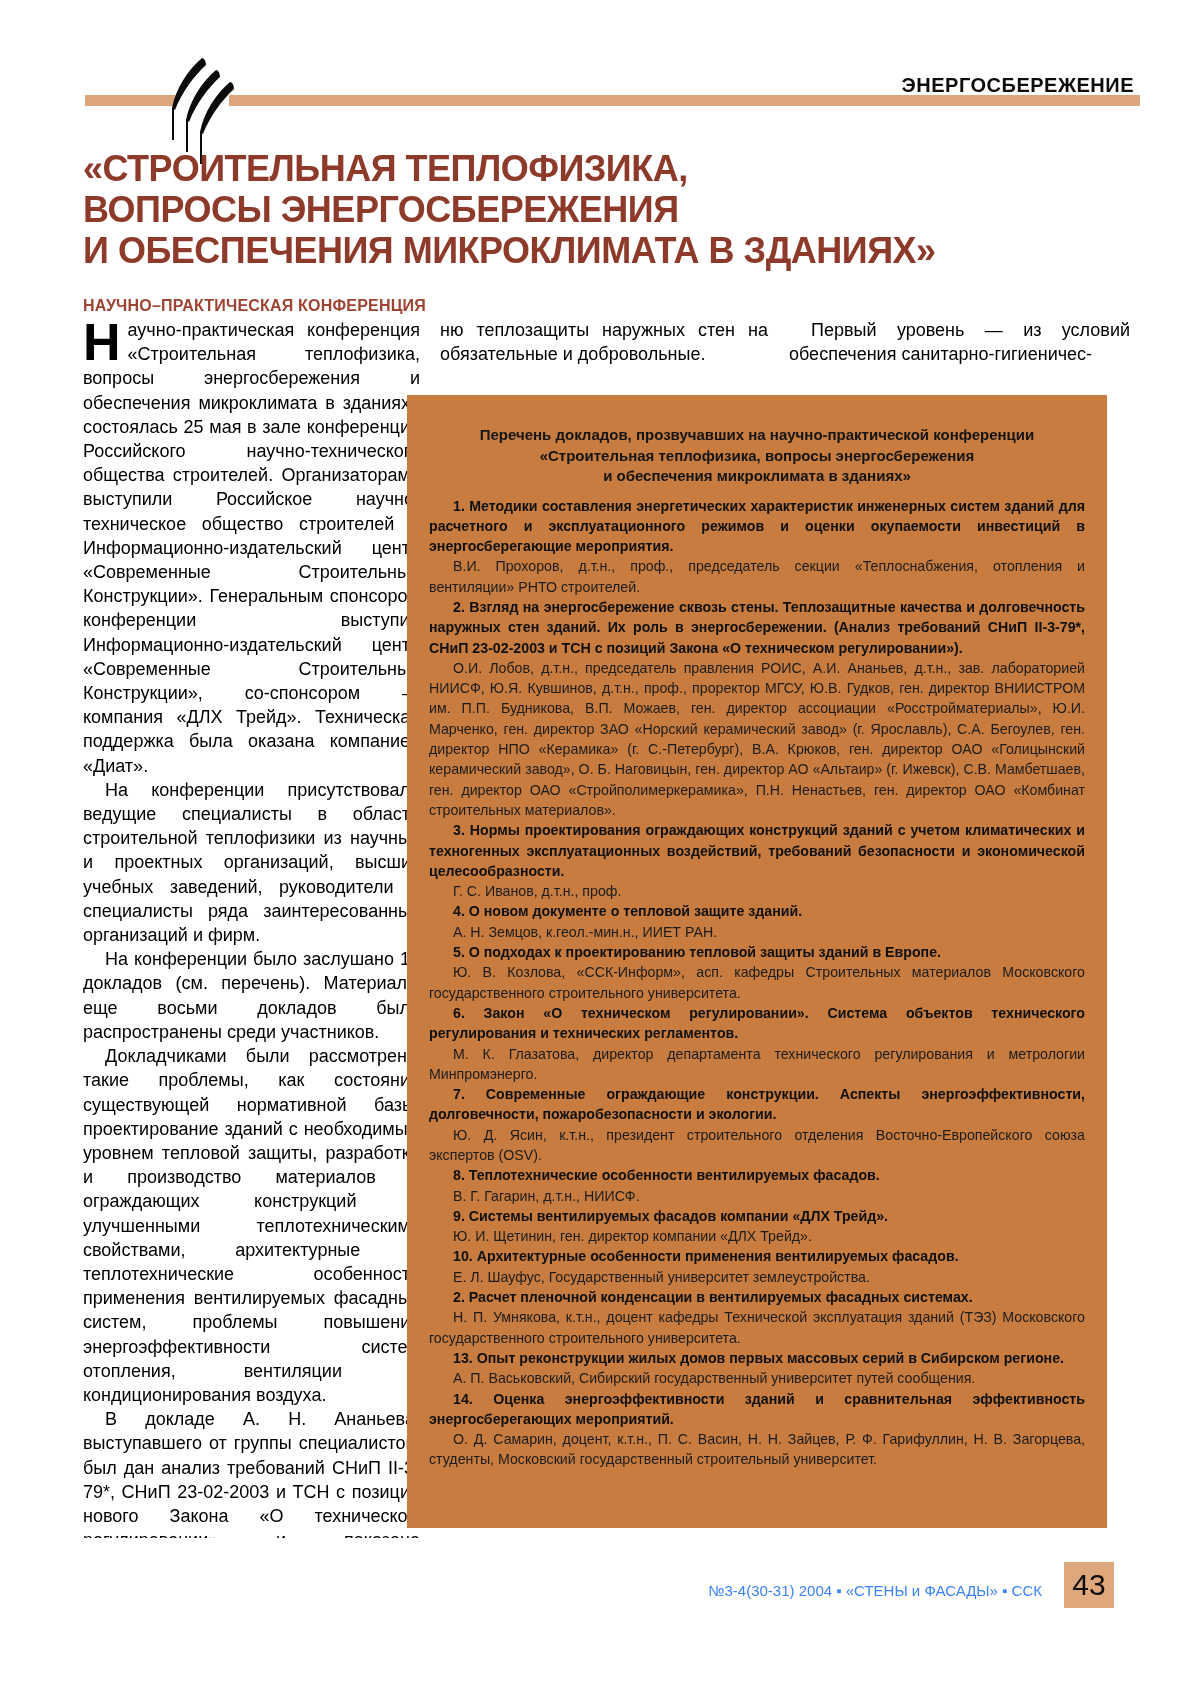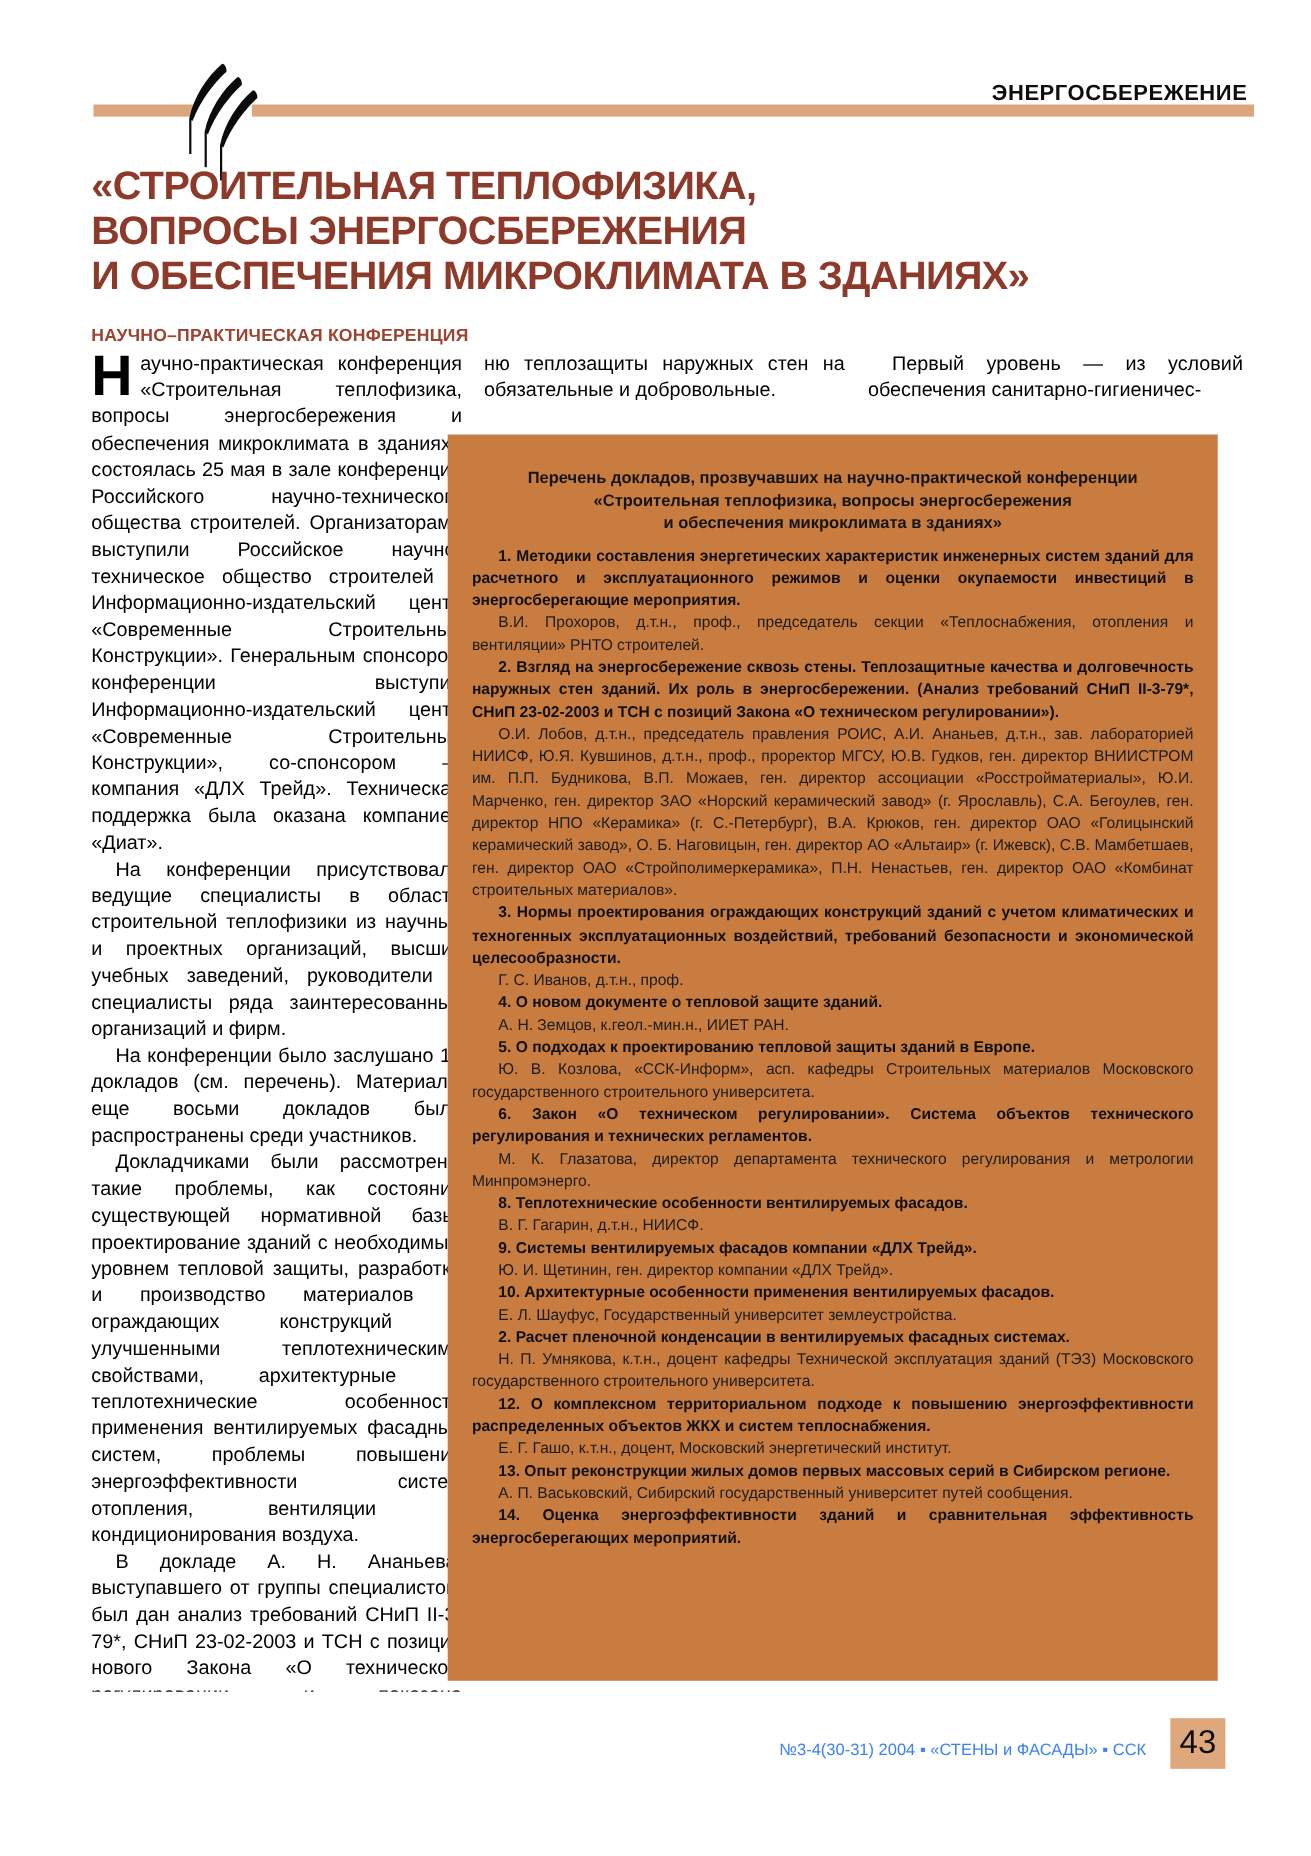--- a/index.html
+++ b/index.html
@@ -139,45 +139,46 @@
     </div>
     <div class="item">
       <p class="item-title">5. О подходах к проектированию тепловой защиты зданий в Европе.</p>
       <p>Ю. В. Козлова, «ССК-Информ», асп. кафедры Строительных материалов Московского государственного строительного университета.</p>
     </div>
     <div class="item">
       <p class="item-title">6. Закон «О техническом регулировании». Система объектов технического регулирования и технических регламентов.</p>
       <p>М. К. Глазатова, директор департамента технического регулирования и метрологии Минпромэнерго.</p>
     </div>
     <div class="item">
+      <p class="item-title">7. Современные ограждающие конструкции. Аспекты энергоэффективности, долговечности, пожаробезопасности и экологии.</p>
+      <p>Ю. Д. Ясин, к.т.н., президент строительного отделения Восточно-Европейского союза экспертов (OSV).</p>
+    </div>
+    <div class="item">
       <p class="item-title">8. Теплотехнические особенности вентилируемых фасадов.</p>
       <p>В. Г. Гагарин, д.т.н., НИИСФ.</p>
     </div>
     <div class="item">
       <p class="item-title">9. Системы вентилируемых фасадов компании «ДЛХ Трейд».</p>
       <p>Ю. И. Щетинин, ген. директор компании «ДЛХ Трейд».</p>
     </div>
     <div class="item">
       <p class="item-title">10. Архитектурные особенности применения вентилируемых фасадов.</p>
       <p>Е. Л. Шауфус, Государственный университет землеустройства.</p>
     </div>
     <div class="item">
       <p class="item-title">2. Расчет пленочной конденсации в вентилируемых фасадных системах.</p>
       <p>Н. П. Умнякова, к.т.н., доцент кафедры Технической эксплуатация зданий (ТЭЗ) Московского государственного строительного университета.</p>
     </div>
     <div class="item">
-      <p class="item-title">12. О комплексном территориальном подходе к повышению энергоэффективности распределенных объектов ЖКХ и систем теплоснабжения.</p>
-      <p>Е. Г. Гашо, к.т.н., доцент, Московский энергетический институт.</p>
-    </div>
-    <div class="item">
       <p class="item-title">13. Опыт реконструкции жилых домов первых массовых серий в Сибирском регионе.</p>
       <p>А. П. Васьковский, Сибирский государственный университет путей сообщения.</p>
     </div>
     <div class="item">
       <p class="item-title">14. Оценка энергоэффективности зданий и сравнительная эффективность энергосберегающих мероприятий.</p>
+      <p>О. Д. Самарин, доцент, к.т.н., П. С. Васин, Н. Н. Зайцев, Р. Ф. Гарифуллин, Н. В. Загорцева, студенты, Московский государственный строительный университет.</p>
     </div>
   </div>
 
   <div class="footer-issue">№3-4(30-31) 2004 ▪ «СТЕНЫ и ФАСАДЫ» ▪ ССК</div>
   <div class="page-num-box">
     <span class="page-num">43</span>
   </div>
 
 </div>
 

